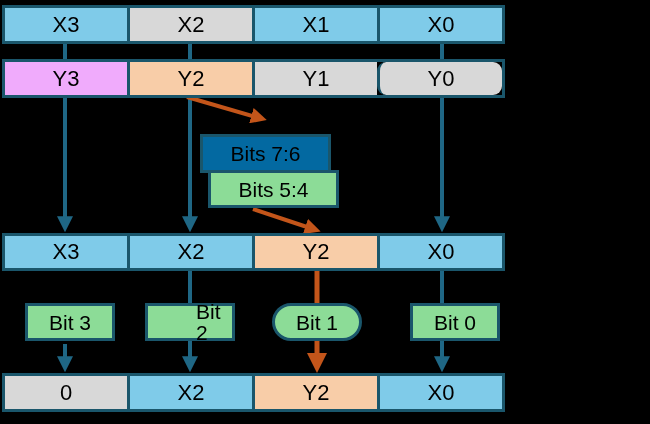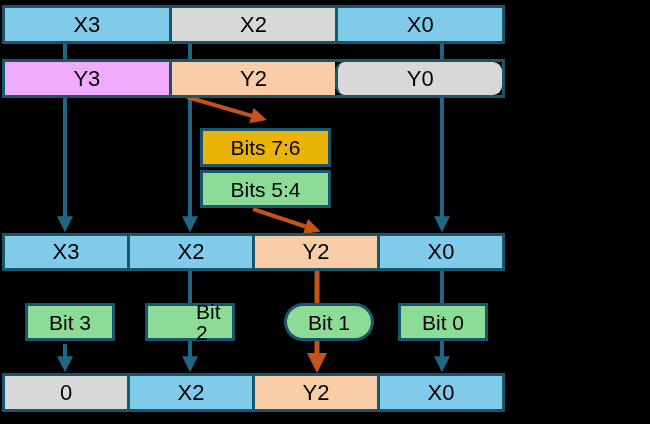--- a/index.html
+++ b/index.html
@@ -22,23 +22,23 @@
     font-size:22px;line-height:1;box-sizing:border-box;
     border-left:3px solid var(--border,#1a566b);
   }
   .cell:first-child{border-left:none;}
   .box{
     position:absolute;border:3px solid var(--border,#1a566b);box-sizing:border-box;
     display:flex;align-items:center;justify-content:center;
     font-size:21px;line-height:1;z-index:2;
   }
   .sel1{left:200px;top:128px;width:131px;height:39px;}
-  .sel2{left:200px;top:170px;width:131px;height:38px;}
+  .sel2{left:208px;top:170px;width:131px;height:38px;}
   .bitbox{top:303px;width:90px;height:38px;}
-  .bit3{left:7px;margin-left:18px;}  .bit2{left:145px;padding-left:48px;}  .bit1{left:284px;border-radius:19px;}  .bit0{left:398px;}
+  .bit3{left:7px;margin-left:18px;}  .bit2{left:145px;padding-left:48px;}  .bit1{left:272px;border-radius:19px;}  .bit0{left:398px;}
   svg.arrows{position:absolute;left:0;top:0;z-index:1;pointer-events:none;}
   line.teal{stroke:var(--arrow_teal,#1f6785);stroke-width:4;}
   line.orange{stroke:var(--arrow_orange,#c3551a);stroke-width:4;}
   line.thick{stroke-width:5;}
   #head-teal path{fill:var(--arrow_teal,#1f6785);}
   #head-orange path{fill:var(--arrow_orange,#c3551a);}
 </style>
 </head>
 <body>
 
@@ -71,43 +71,45 @@
 
     <line class="teal" x1="65" y1="344" x2="65" y2="361" marker-end="url(#head-teal)"></line>
     <line class="teal" x1="190" y1="341" x2="190" y2="361" marker-end="url(#head-teal)"></line>
     <line class="orange thick" x1="317" y1="341" x2="317" y2="359" marker-end="url(#head-orange)"></line>
     <line class="teal" x1="442" y1="341" x2="442" y2="361" marker-end="url(#head-teal)"></line>
   </svg>
 
   <div class="reg-row row1">
     <div class="cell" style="background-color: rgb(127, 203, 233);">X3</div>
     <div class="cell" style="background-color: rgb(216, 216, 216);">X2</div>
+    <div class="cell" style="background-color: rgb(127, 203, 233);">X1</div>
     <div class="cell" style="background-color: rgb(127, 203, 233);">X0</div>
   </div>
 
   <div class="reg-row row2">
     <div class="cell" style="background-color: #f0abfc;">Y3</div>
     <div class="cell" style="background-color: rgb(248, 205, 168);">Y2</div>
+    <div class="cell" style="background-color: rgb(216, 216, 216);">Y1</div>
     <div class="cell" style="background-color: rgb(216, 216, 216); border-radius: 9px;">Y0</div>
   </div>
 
-  <div class="box sel1" style="background-color: #eab308;">Bits 7:6</div>
+  <div class="box sel1" style="background-color: #0369a1; margin-top: 6px;">Bits 7:6</div>
   <div class="box sel2" style="background-color: rgb(140, 220, 151);">Bits 5:4</div>
 
   <div class="reg-row row3">
     <div class="cell" style="background-color: rgb(127, 203, 233);">X3</div>
     <div class="cell" style="background-color: rgb(127, 203, 233);">X2</div>
     <div class="cell" style="background-color: rgb(248, 205, 168);">Y2</div>
     <div class="cell" style="background-color: rgb(127, 203, 233);">X0</div>
   </div>
 
   <div class="box bitbox bit3" style="background-color: rgb(140, 220, 151);">Bit 3</div>
   <div class="box bitbox bit2" style="background-color: rgb(140, 220, 151);">Bit 2</div>
   <div class="box bitbox bit1" style="background-color: rgb(140, 220, 151);">Bit 1</div>
-  <div class="box bitbox bit0" style="background-color: rgb(140, 220, 151);">Bit 0</div>
+  <div class="box bitbox bit0" style="background-color: rgb(140, 220, 151); margin-left: 12px;">Bit 0</div>
 
   <div class="reg-row row4">
     <div class="cell" style="background-color: rgb(216, 216, 216);">0</div>
     <div class="cell" style="background-color: rgb(127, 203, 233);">X2</div>
     <div class="cell" style="background-color: rgb(248, 205, 168);">Y2</div>
     <div class="cell" style="background-color: rgb(127, 203, 233);">X0</div>
   </div>
 
 </div>
 

